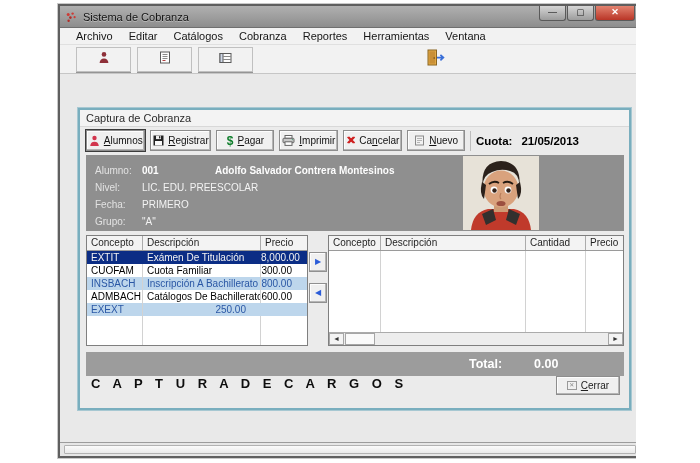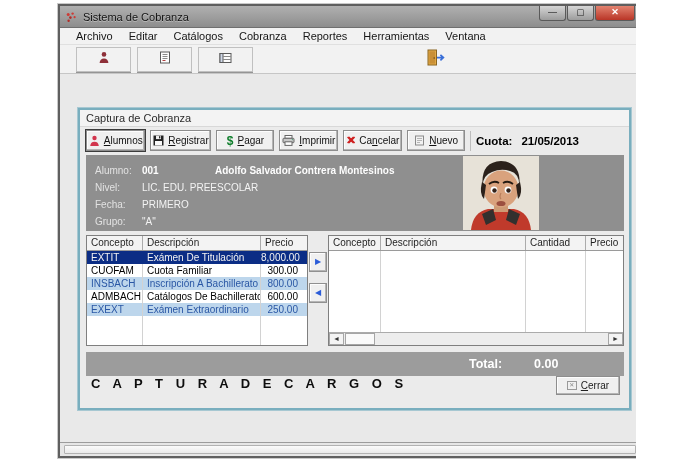--- a/index.html
+++ b/index.html
@@ -72,21 +72,21 @@
   .ltable { width:222px; }
   .rtable { flex:1; }
   .grid3 { display:grid; grid-template-columns:56px 118px 1fr; }
   .grid5 { display:grid; grid-template-columns:52px 145px 60px 64px 1fr; }
   .thead { background:#f3f3f3; border-bottom:1px solid #9a9a9a; height:15px; flex:0 0 15px; }
   .th { padding:1px 0 0 4px; border-right:1px solid #ababab; color:#1f1f1f; overflow:hidden; white-space:nowrap; }
   .th:last-child { border-right:none; }
   .trow { height:13px; flex:0 0 13px; cursor:default; }
   .td { padding:0 0 0 4px; border-right:1px solid #d2d2d2; overflow:hidden; white-space:nowrap; line-height:13px; }
   .td:last-child { border-right:none; }
-  .td.num { text-align:right; padding:0 9px 0 0; }
+  .td.num { text-align:right; padding:0 15px 0 0; }
   .trow.sel { background:#0b2d85; color:#f2f2f2; }
   .trow.sel .td { border-right-color:#0b2d85; }
   .trow.alt { background:#bdd6ec; color:#2a57a5; }
   .tfill { flex:1 1 auto; }
   .tfill .td { height:100%; }
 
   .transfer { width:20px; flex:0 0 20px; display:flex; flex-direction:column; align-items:center;
     padding-top:17px; gap:11px; }
   .xfer { width:18px; height:20px; background:#f0f0f0; border:1px solid #909090;
     box-shadow:inset -1px -1px 0 #b5b5b5, inset 1px 1px 0 #fdfdfd;
@@ -308,21 +308,20 @@
               <span class="td">Inscripción A Bachillerato</span>
               <span class="td num">800.00</span>
             </div>
             <div class="trow grid3">
               <span class="td">ADMBACH</span>
               <span class="td">Catálogos De Bachillerato</span>
               <span class="td num">600.00</span>
             </div>
             <div class="trow grid3 alt">
               <span class="td">EXEXT</span>
-              <span class="td">Exámen Extraordinario</span>
               <span class="td num">250.00</span>
             </div>
             <div class="tfill grid3">
               <span class="td"></span>
                 <span class="td"></span>
                 <span class="td"></span>
             </div>
           </div>
 
           <div class="transfer">

